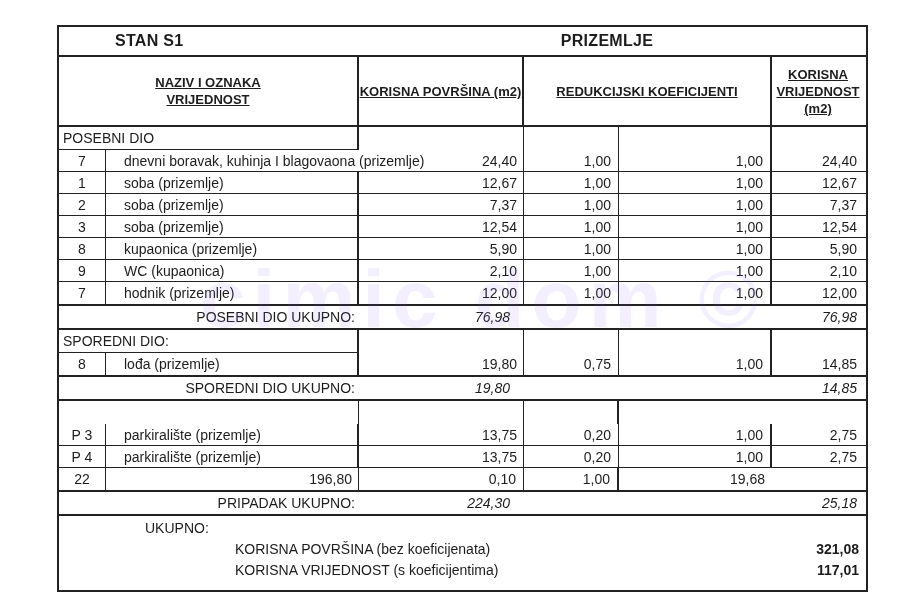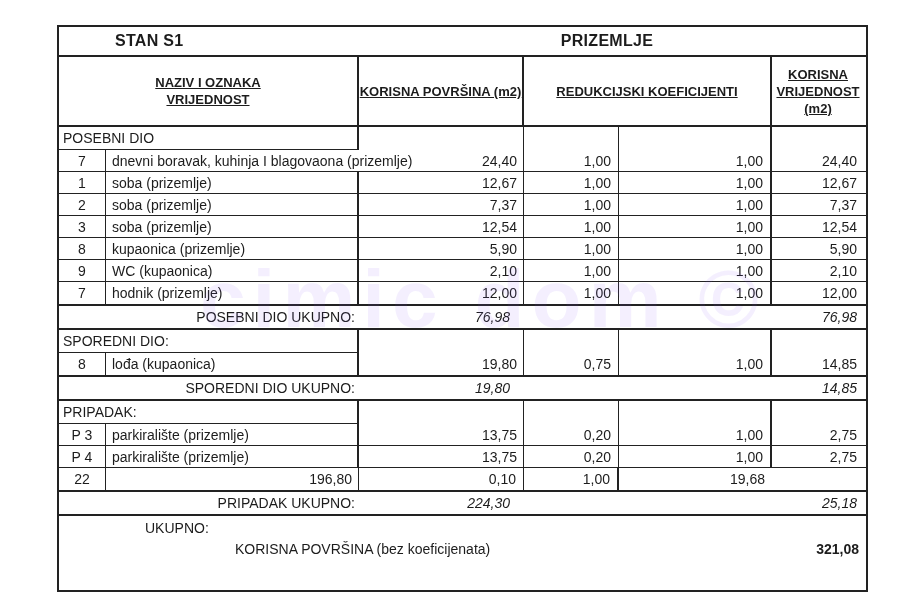--- a/index.html
+++ b/index.html
@@ -63,21 +63,21 @@
   .sec-e3{border-right:2px solid var(--line);}
   
   .data-row{
     height:22px;
     grid-template-columns:47px 253px 165px 95px 153px 92px;
     font-size:14px;
   }
   .data-row.rb1{border-bottom:1px solid var(--line);}
   .c{display:flex;align-items:center;}
   .c-num{justify-content:center;border-right:1px solid var(--line);}
-  .c-name{padding-left:6px;border-right:2px solid var(--line);white-space:nowrap;}
+  .c-name{padding-left:6px;border-right:2px solid var(--line);white-space:nowrap;margin-left:12px;}
   .c-name.overflow{border-right:none;overflow:visible;z-index:1;}
   .c-area{justify-content:flex-end;padding-right:6px;border-right:1px solid var(--line);}
   .c-k1{justify-content:flex-end;padding-right:7px;border-right:1px solid var(--line);}
   .c-k2{justify-content:flex-end;padding-right:7px;border-right:2px solid var(--line);}
   .c-val{justify-content:flex-end;padding-right:7px;}
   
   .tot-row{
     height:26px;
     grid-template-columns:300px 165px 248px 92px;
     border-top:2px solid var(--line);
@@ -200,34 +200,33 @@
         </div>
         <div class="row sec-row">
           <div class="sec-label">SPOREDNI DIO:</div>
           <div class="sec-e1"></div>
           <div class="sec-e2"></div>
           <div class="sec-e3"></div>
           <div class=""></div>
         </div>
         <div class="row data-row">
           <div class="c c-num">8</div>
-          <div class="c c-name">lođa (kupaonica)</div>
+          <div class="c c-name">lođa (prizemlje)</div>
           <div class="c c-area">19,80</div>
           <div class="c c-k1">0,75</div>
           <div class="c c-k2">1,00</div>
           <div class="c c-val">14,85</div>
         </div>
         <div class="row tot-row">
           <div class="tot-label">SPOREDNI DIO UKUPNO:</div>
           <div class="tot-area">19,80</div>
           <div class=""></div>
           <div class="tot-val">14,85</div>
         </div>
         <div class="row sec-row">
-          <div class="sec-label">PRIPADAK:</div>
           <div class="sec-e1"></div>
           <div class="sec-e2"></div>
           <div class="sec-e3"></div>
           <div class=""></div>
         </div>
         <div class="row data-row rb1">
           <div class="c c-num">P 3</div>
           <div class="c c-name">parkiralište (prizemlje)</div>
           <div class="c c-area">13,75</div>
           <div class="c c-k1">0,20</div>
@@ -258,17 +257,21 @@
       </div>
 
     <div class="grand">
       <div class="g-line first">
         <span>UKUPNO:</span>
       </div>
       <div class="g-line indent">
         <span>KORISNA POVRŠINA (bez koeficijenata)</span>
         <span class="g-val">321,08</span>
       </div>
+      <div class="g-line indent">
+        <span>KORISNA VRIJEDNOST (s koeficijentima)</span>
+        <span class="g-val">117,01</span>
+      </div>
     </div>
 
   </div>
   <div class="watermark">cimic dom ©</div>
 </div>
 
 </body></html>

